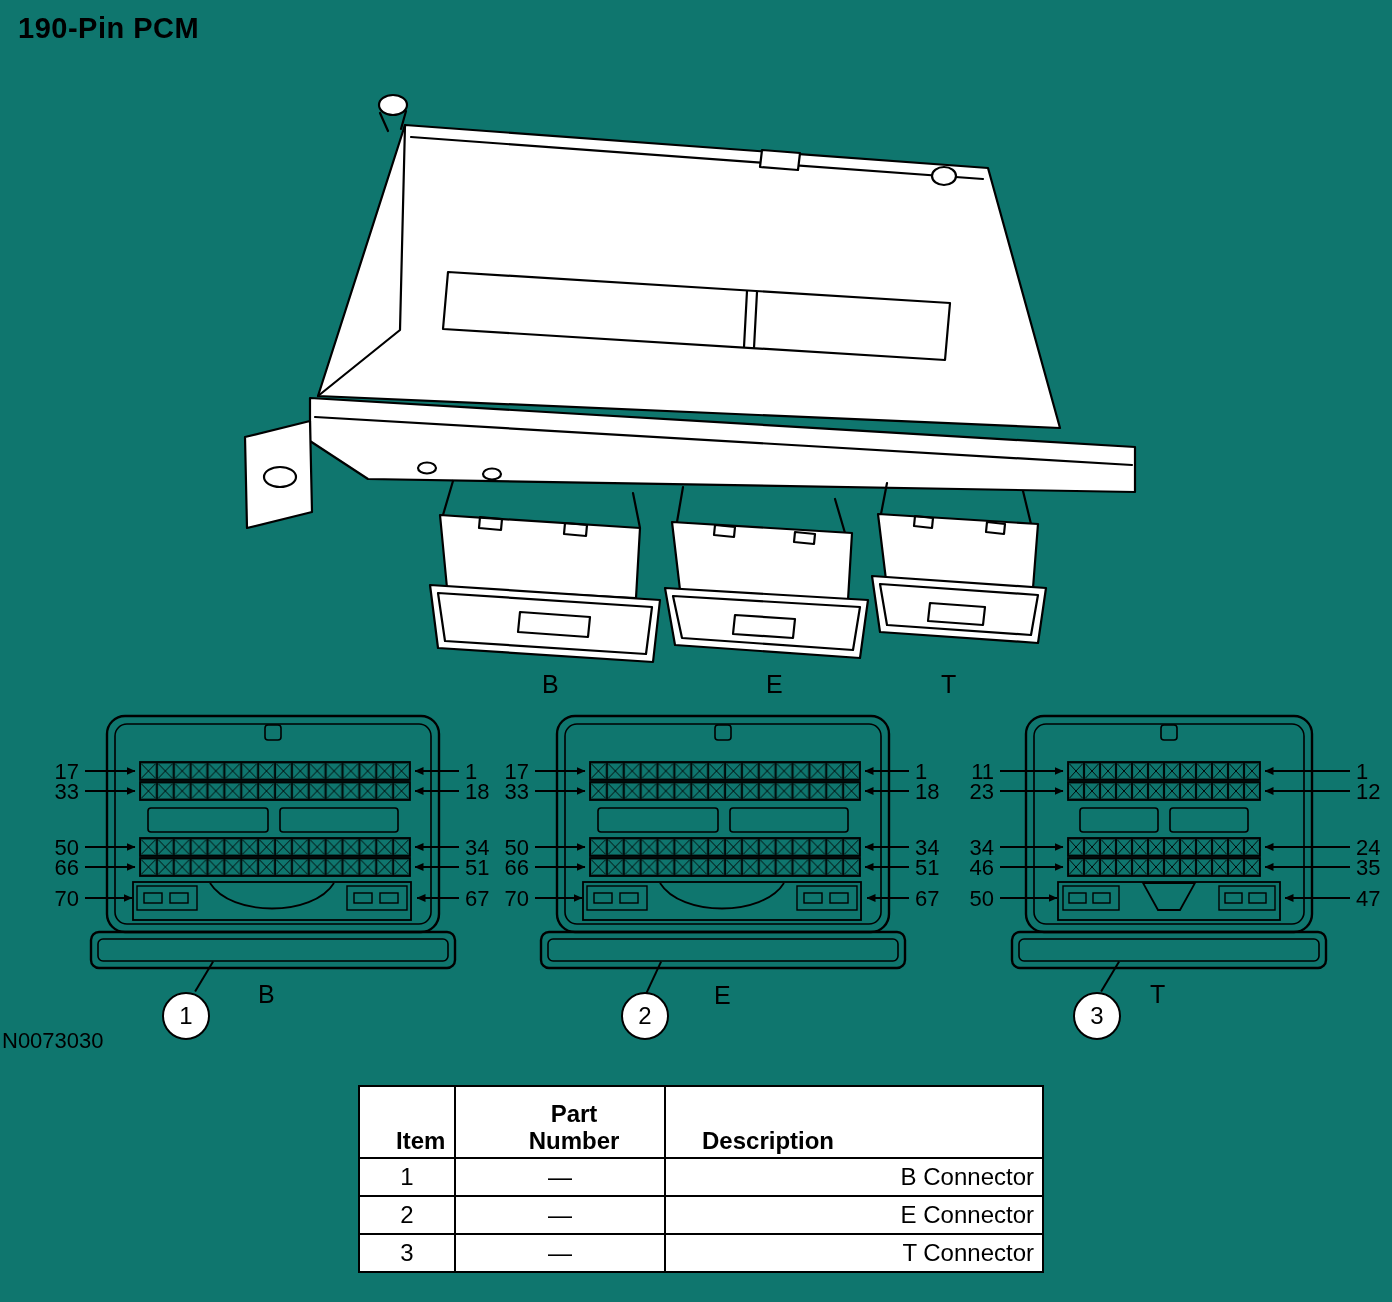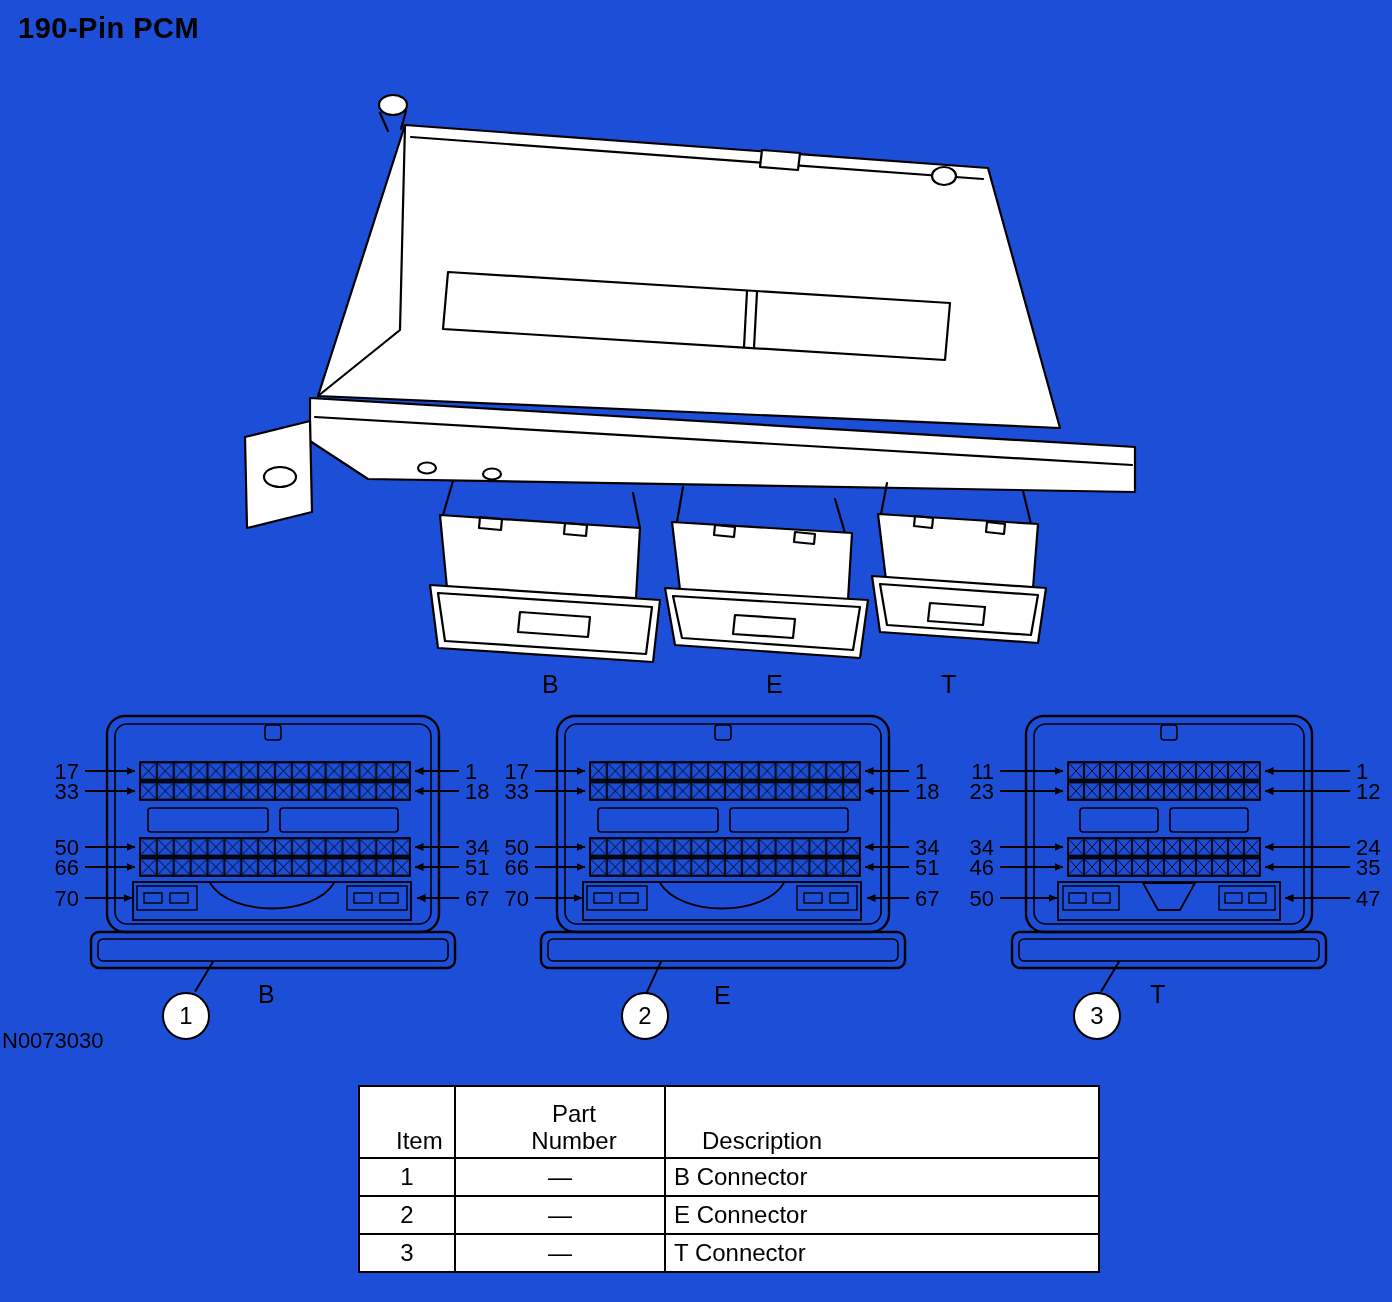--- a/index.html
+++ b/index.html
@@ -1,42 +1,42 @@
 <!DOCTYPE html>
 <html><head>
 <meta charset="utf-8">
 <style>
   * { box-sizing: border-box; }
   html, body { margin: 0; padding: 0; background: #fff; }
   .page {
     position: relative; width: 1392px; height: 1302px;
-    background: #1d4ed8; color: #000;
+    background: #0f766e; color: #000;
     font-family: "Liberation Sans", sans-serif; overflow: hidden;
   }
   .abs { position: absolute; }
   .title { left: 18px; top: 12px; font-size: 29px; font-weight: 700; letter-spacing: 0.5px; }
   .pcm-letter { font-size: 25px; }
   svg text { font-family: "Liberation Sans", sans-serif; font-size: 22px; fill: #000; }
   .badge-circle {
     position: absolute; width: 48px; height: 48px; border: 2.5px solid #000; border-radius: 50%;
     display: flex; align-items: center; justify-content: center; font-size: 24px; background: #fff;
   }
   .badge-letter { position: absolute; font-size: 25px; }
   .leader { position: absolute; width: 35px; height: 0; border-top: 2px solid #000; transform-origin: 0 0; }
   .figcode { left: 2px; top: 1028px; font-size: 22px; }
   table.parts { position: absolute; left: 358px; top: 1085px; border-collapse: collapse; background: #fff; }
   table.parts th, table.parts td { border: 2.5px solid #000; font-size: 24px; padding: 2px 8px; }
-  table.parts thead th { height: 72px; font-weight: 400; vertical-align: bottom; padding-left: 36px; }
+  table.parts thead th { height: 72px; font-weight: 700; vertical-align: bottom; padding-left: 36px; }
   th.h-item { width: 96px; text-align: left; }
   th.h-part { width: 210px; text-align: center; }
-  th.h-desc { width: 434px; text-align: left; border-radius: 18px; }
+  th.h-desc { width: 378px; text-align: left; border-radius: 18px; }
   .hline { display: block; line-height: 1.15; }
   td.c-item { text-align: center; height: 38px; }
   td.c-part { text-align: center; }
-  td.c-desc { text-align: left; padding-left: 10px; }
+  td.c-desc { text-align: right; padding-left: 10px; }
 </style>
 </head>
 <body>
 
 <div class="page">
 
   <div class="abs title">190-Pin PCM</div>
 
   <svg class="abs" style="left:235px; top:85px" width="910" height="600" viewBox="0 0 910 600">
     <g stroke="#000" stroke-width="2.2" stroke-linejoin="round" stroke-linecap="round" fill="none">

